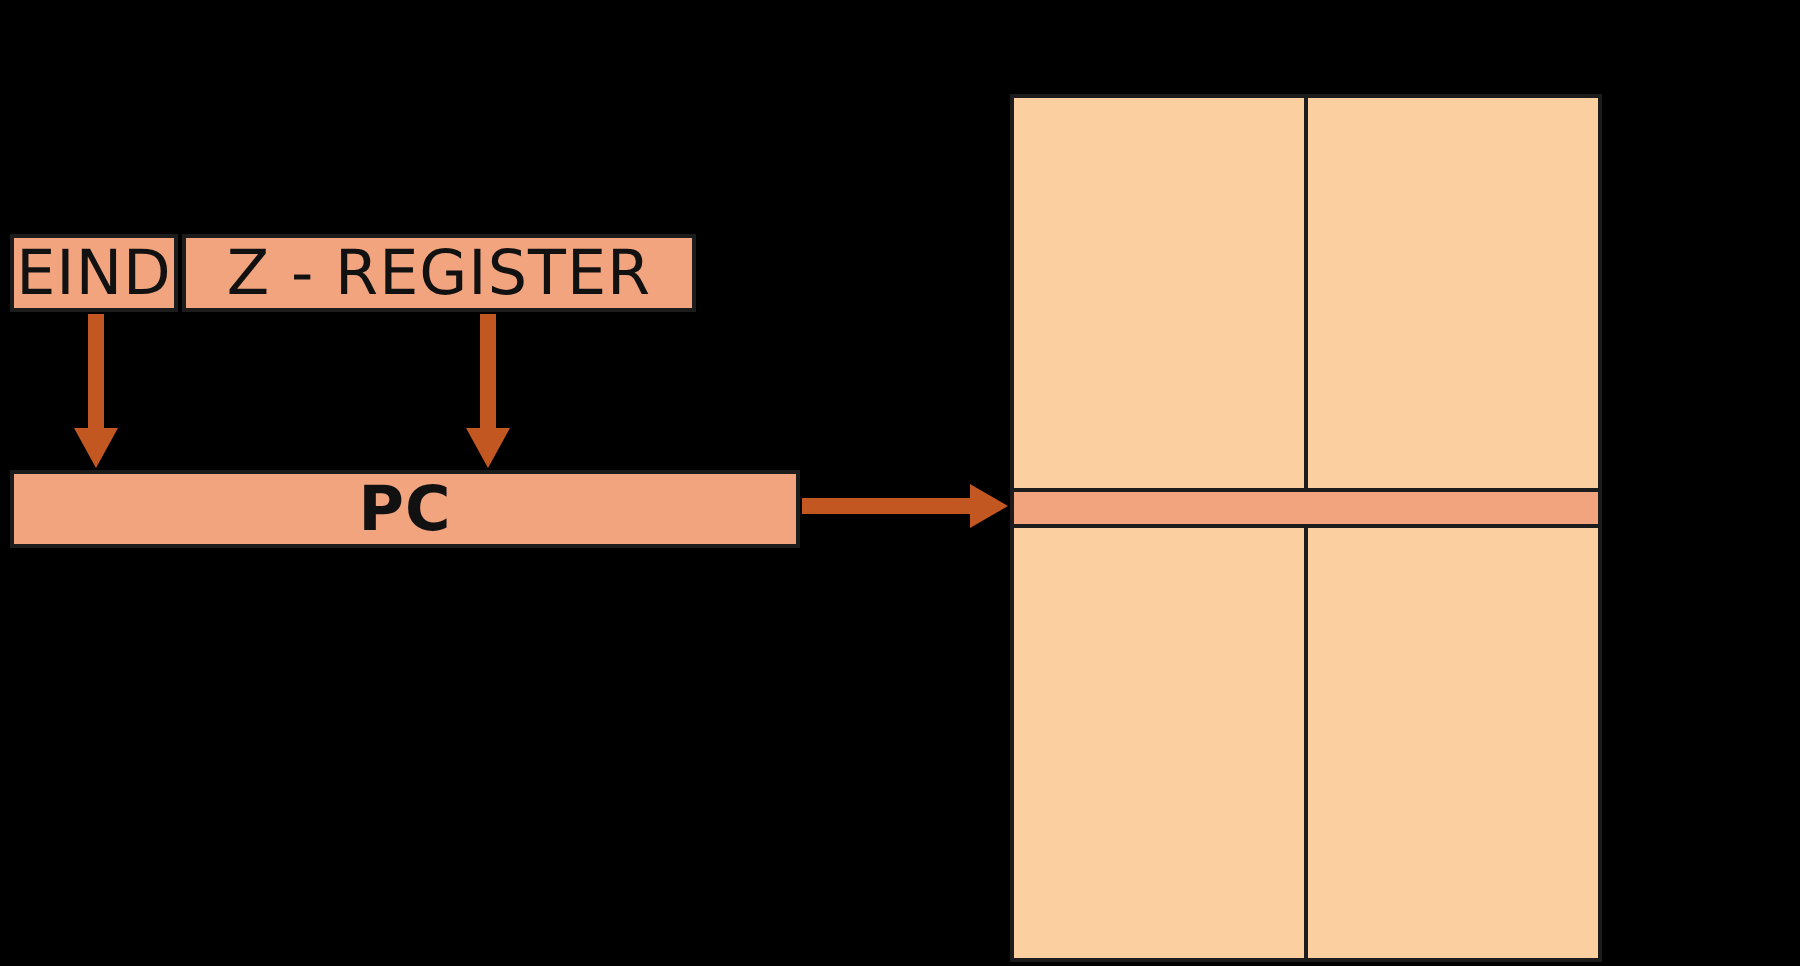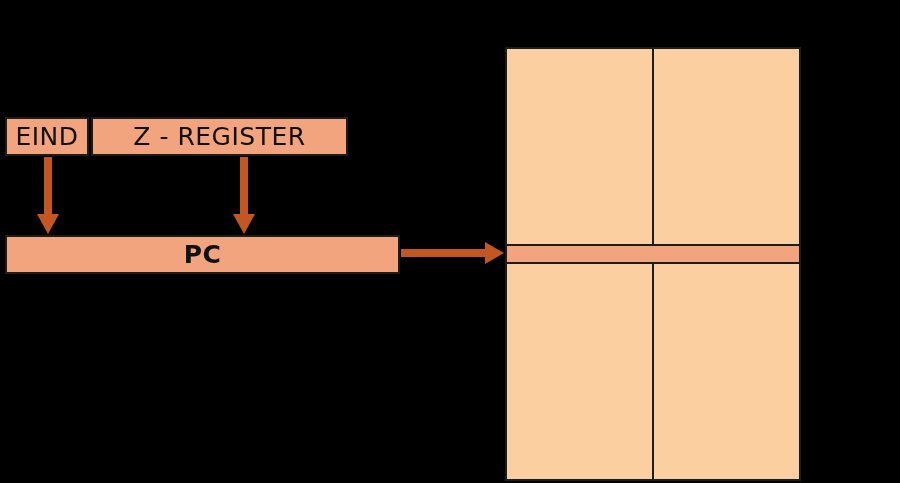--- a/index.html
+++ b/index.html
@@ -18,24 +18,24 @@
     width: 900px;
     height: 483px;
     background: var(--background, #000);
   }
   .reg-box {
     position: absolute;
     box-sizing: border-box;
     background: var(--register-fill, #f2a47e);
     border: 2px solid var(--border, #1c1c1c);
     display: flex;
-    align-items: center;
+    align-items: flex-start;
     justify-content: center;
     color: var(--text, #111);
-    font-size: 25px;
+    font-size: 31px;
     letter-spacing: 0.5px;
   }
   #eind-box   { left: 5px;  top: 117px; width: 84px;  height: 39px; }
   #zreg-box   { left: 91px; top: 117px; width: 257px; height: 39px; }
   #pc-box     { left: 5px;  top: 235px; width: 395px; height: 39px; font-weight: bold; }
 
   .memory-block {
     position: absolute;
     box-sizing: border-box;
     left: 505px;

